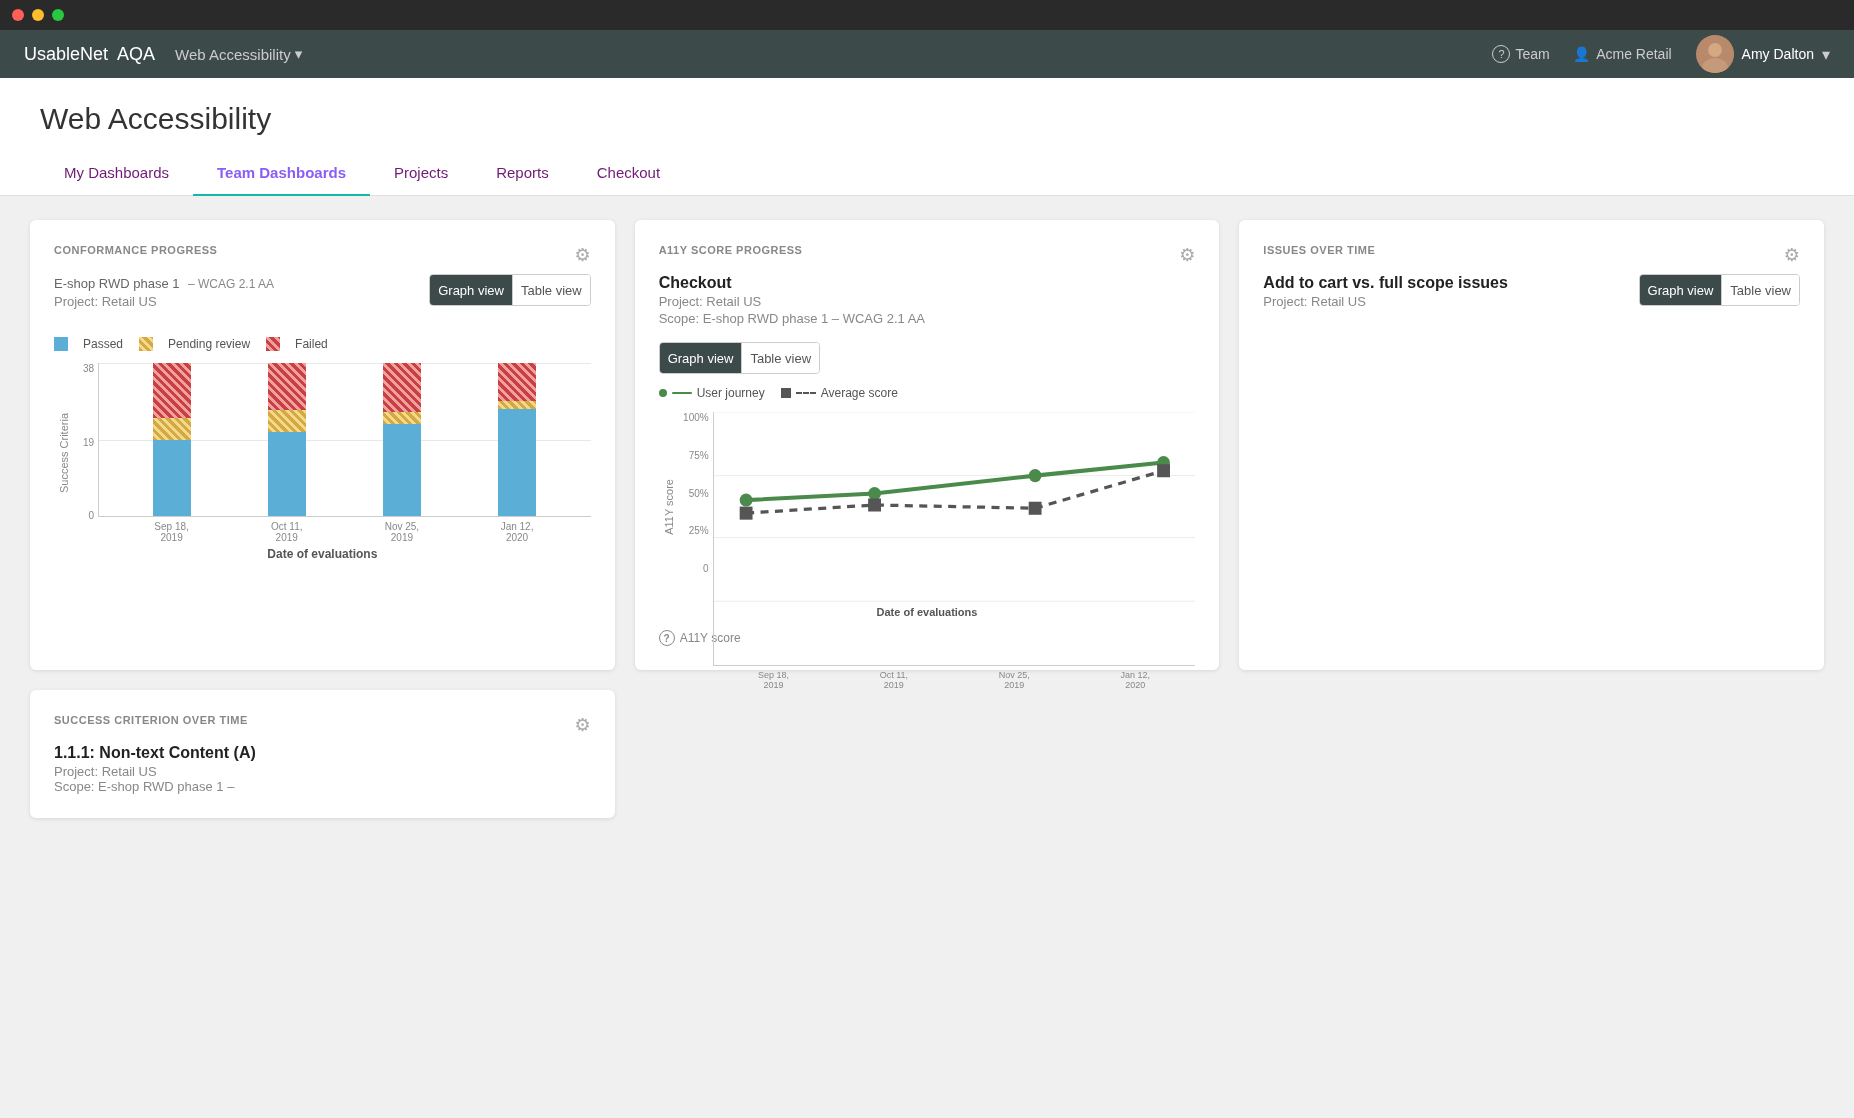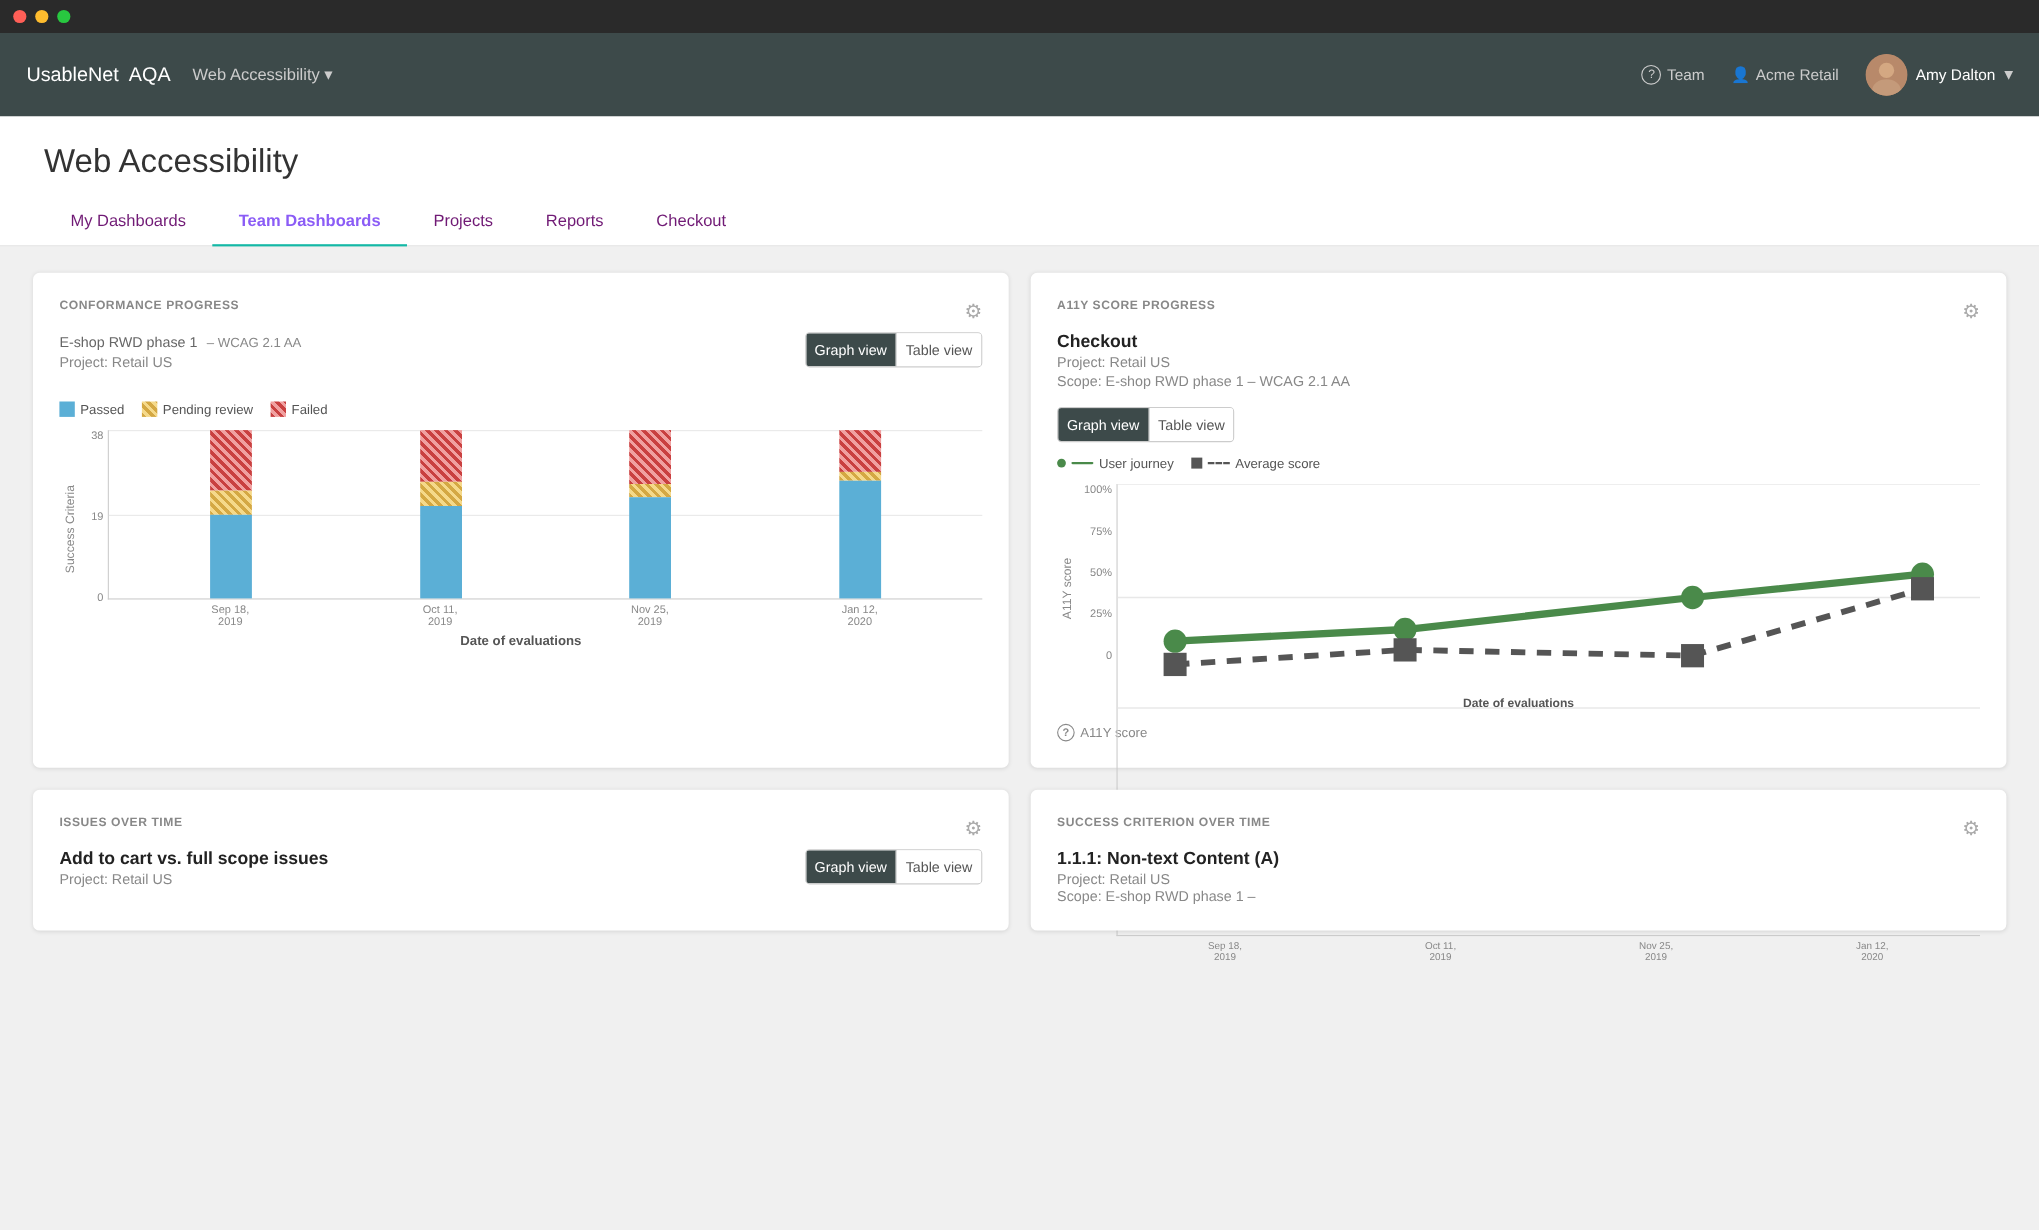--- a/index.html
+++ b/index.html
@@ -17,21 +17,21 @@
     .titlebar-btn {
       width: 12px; height: 12px; border-radius: 50%;
     }
     .titlebar-btn.close { background: #ff5f57; }
     .titlebar-btn.minimize { background: #febc2e; }
     .titlebar-btn.maximize { background: #28c840; }
 
     
     .top-nav {
       background: #3d4a4a;
-      height: 76px;
+      height: 48px;
       display: flex;
       align-items: center;
       padding: 0 24px;
       justify-content: space-between;
     }
     .top-nav-left { display: flex; align-items: center; gap: 20px; }
     .brand { color: white; font-size: 18px; font-weight: 600; }
     .brand span { font-weight: 300; }
     .nav-product {
       color: #ccc;
@@ -86,21 +86,21 @@
     .tab.active {
       color: #8b5cf6;
       border-bottom: 2px solid #14b8a6;
       font-weight: 700;
     }
 
     
     .cards-area {
       padding: 24px 30px;
       display: grid;
-      grid-template-columns: 1fr 1fr;
+      grid-template-columns: 1fr 1fr 1fr;
       gap: 20px;
     }
 
     .card {
       background: white;
       border-radius: 6px;
       box-shadow: 0 1px 4px rgba(0,0,0,0.1);
       padding: 24px;
       position: relative;
     }
@@ -158,21 +158,21 @@
 
     
     .legend {
       display: flex;
       gap: 16px;
       align-items: center;
       margin: 12px 0;
       font-size: 12px;
       color: #555;
     }
-    .legend-item { display: flex; align-items: flex-end; gap: 5px; }
+    .legend-item { display: flex; align-items: flex-end; gap: 15px; }
     .legend-box {
       width: 14px; height: 14px;
     }
     .legend-box.passed { background: #5bafd6; }
     .legend-box.pending {
       background: repeating-linear-gradient(
         45deg,
         #d4a843 0px, #d4a843 3px,
         #f5d98a 3px, #f5d98a 6px
       );

